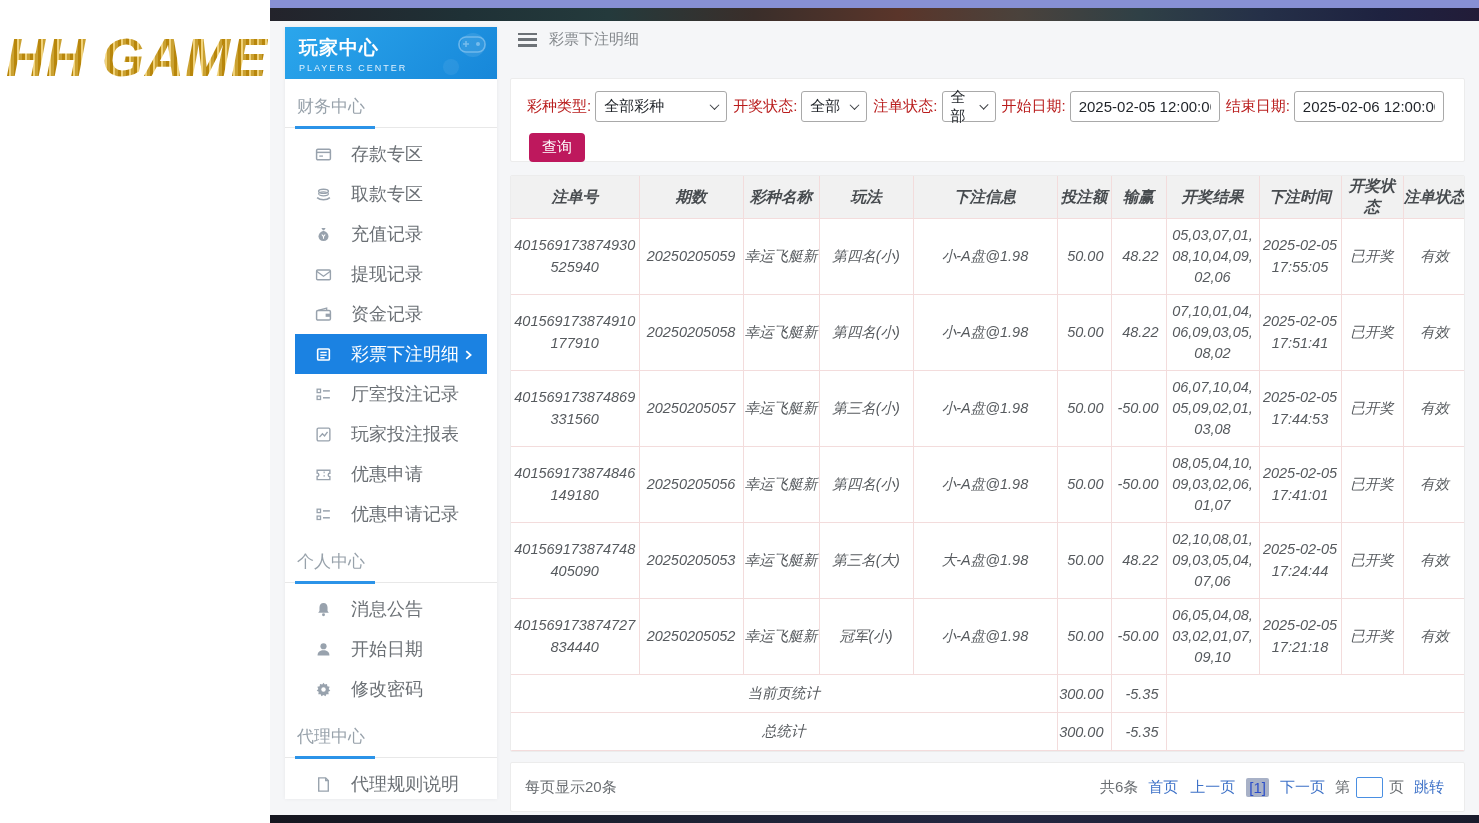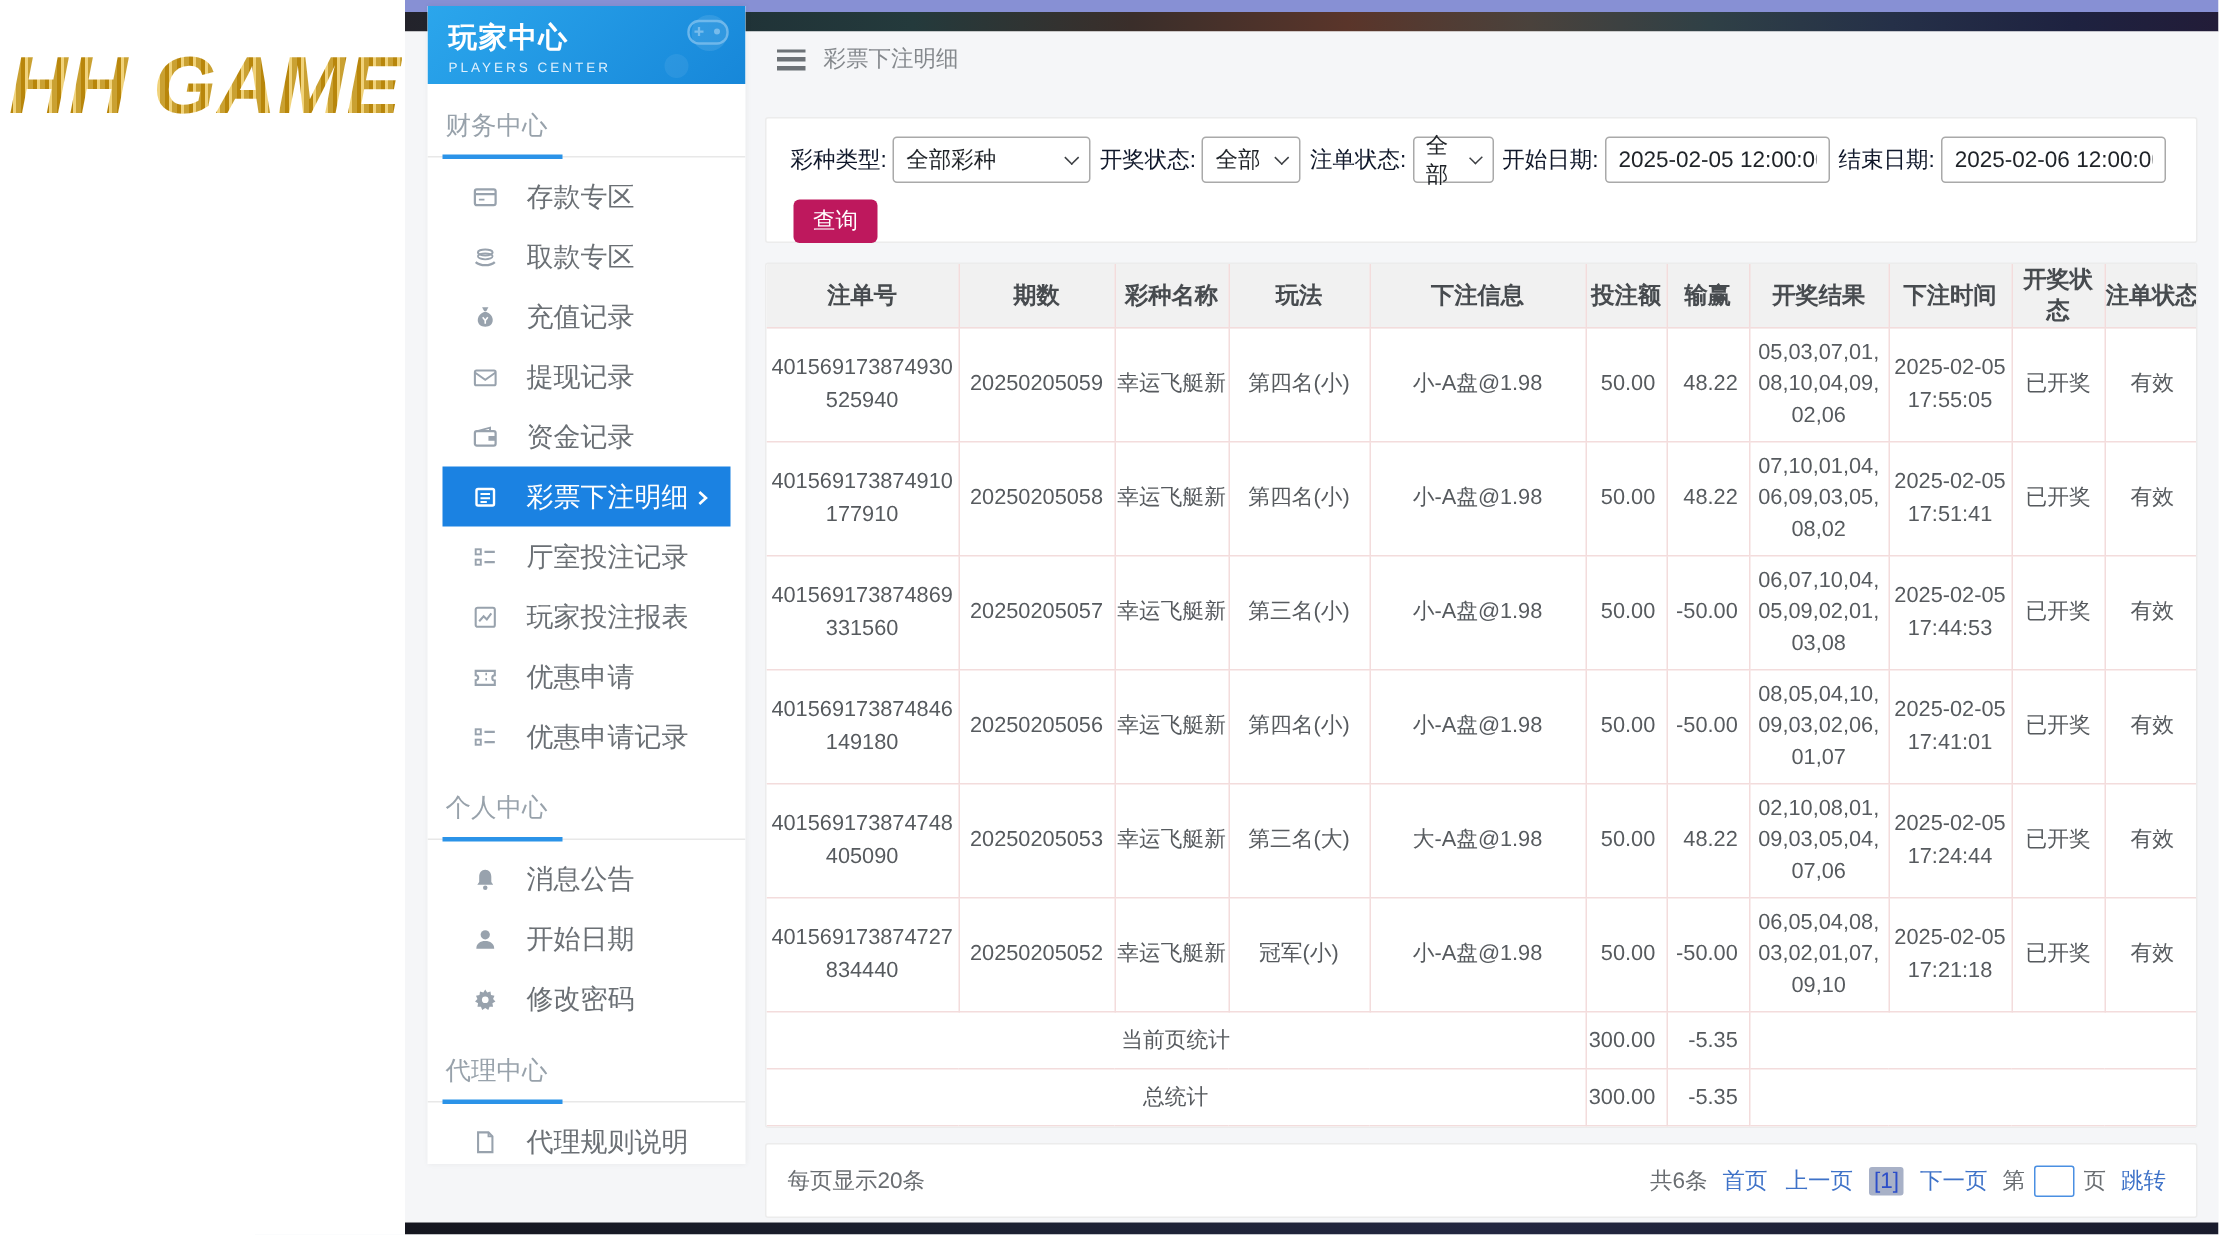--- a/index.html
+++ b/index.html
@@ -21,21 +21,21 @@
   .strip-dark {
     position:absolute; left:270px; top:8px; width:1209px; height:13px;
     background:linear-gradient(90deg,#23232b 0%,#1f3136 16%,#243a3c 28%,#3a2e2a 40%,#5a352a 52%,#4a423c 62%,#2f4046 72%,#253048 82%,#1e2240 92%,#221c38 100%);
   }
   .app-bg { position:absolute; left:270px; top:21px; width:1209px; height:794px; background:#f5f6f8; }
   .strip-bottom {
     position:absolute; left:270px; top:815px; width:1209px; height:8px;
     background:linear-gradient(90deg,#15161f,#1b2030 30%,#232741 60%,#191b2c);
   }
   
-  .sidebar { position:absolute; left:285px; top:4px; width:212px; height:772px; background:#fff; box-shadow:0 0 4px rgba(0,0,0,.06); overflow:hidden; }
+  .sidebar { position:absolute; left:285px; top:27px; width:212px; height:772px; background:#fff; box-shadow:0 0 4px rgba(0,0,0,.06); overflow:hidden; }
   .sb-header {
     height:52px; padding:8px 10px 0 14px; position:relative; overflow:hidden;
     background:linear-gradient(135deg,#2ba6ec 0%,#1787d9 100%);
     display:flex; justify-content:space-between;
   }
   .sb-title { color:#fff; font-size:19px; font-weight:700; letter-spacing:1px; }
   .sb-sub { color:#dff0fd; font-size:9px; letter-spacing:2px; margin-top:2px; }
   .sb-deco { position:absolute; right:6px; top:4px; opacity:.55; }
   .side-title { font-size:17px; color:#98a2ab; padding:16px 0 9px 12px; }
   .side-underline { position:relative; border-top:1px solid #e8e8e8; margin-bottom:6px; }
@@ -54,38 +54,38 @@
   .s-chev { position:absolute; right:12px; top:12px; width:14px; height:14px; color:#fff; }
   .s-chev svg { width:14px; height:14px; }
   
   .topbar { position:absolute; left:518px; top:30px; display:flex; align-items:center; }
   .hamburger { width:19px; height:14px; display:inline-flex; flex-direction:column; justify-content:space-between; cursor:pointer; }
   .hamburger i { display:block; height:2.5px; background:#6d7277; }
   .topbar-title { margin-left:12px; font-size:15px; color:#85898d; }
   .card { background:#fff; border:1px solid #ececec; border-radius:2px; position:absolute; }
   .filter-card { left:510px; top:78px; width:955px; height:84px; padding:12px 10px; }
   .filter-row { display:flex; align-items:center; flex-wrap:nowrap; }
-  .f-label { font-size:15px; color:#0f172a; margin:0 4px 0 6px; white-space:nowrap; }
+  .f-label { font-size:15px; color:#b91c1c; margin:0 4px 0 6px; white-space:nowrap; }
   .select {
     display:inline-flex; align-items:center; justify-content:space-between; background:#fff;
     border:1px solid #a9a9a9; border-radius:3px; height:31px; padding:0 8px; font-size:15px; color:#1f2328; cursor:pointer;
   }
   .w-lottery { width:132px; } .w-draw { width:66px; } .w-order { width:54px; }
   .caret { width:7px; height:7px; border-right:1.7px solid #3c3f43; border-bottom:1.7px solid #3c3f43; transform:rotate(45deg) translate(-1px,-1px); margin-left:6px; }
   .date-input {
     height:31px; width:150px; border:1px solid #a9a9a9; border-radius:3px; font-size:15px; color:#1f2328;
     padding:0 8px; font-family:inherit; background:#fff;
   }
   .query-btn {
     margin:11px 0 0 8px; height:29px; padding:0 13px; background:#be185d; color:#fff; border:none; border-radius:4px;
     font-size:15px; font-family:inherit; cursor:pointer;
   }
   
   .table-card { left:510px; top:175px; width:955px; height:577px; overflow:hidden; }
-  table { width:100%; border-collapse:collapse; table-layout:fixed; }
+  table { width:100%; border-collapse:collapse; table-layout:fixed;font-style:italic; }
   th, td { border:1px solid #f3dcdc; text-align:center; vertical-align:middle; }
   th { height:42px; background:#f1f1f1; font-size:15.5px; color:#474b4f; font-weight:700; }
   tbody tr.data-row td { height:76px; font-size:14.5px; color:#565a5e; line-height:1.45; }
   td.c-order, td.c-result { word-break:break-all; padding:0 2px; }
   td.num { text-align:right; padding-right:7px; }
   tr.summary td { height:38px; font-size:14.5px; color:#565a5e; }
   tr.summary td.sum-label { text-align:center; }
   table thead th:first-child, table td:first-child { border-left:none; }
   table thead th:last-child, table td:last-child { border-right:none; }
   table thead th { border-top:none; }

